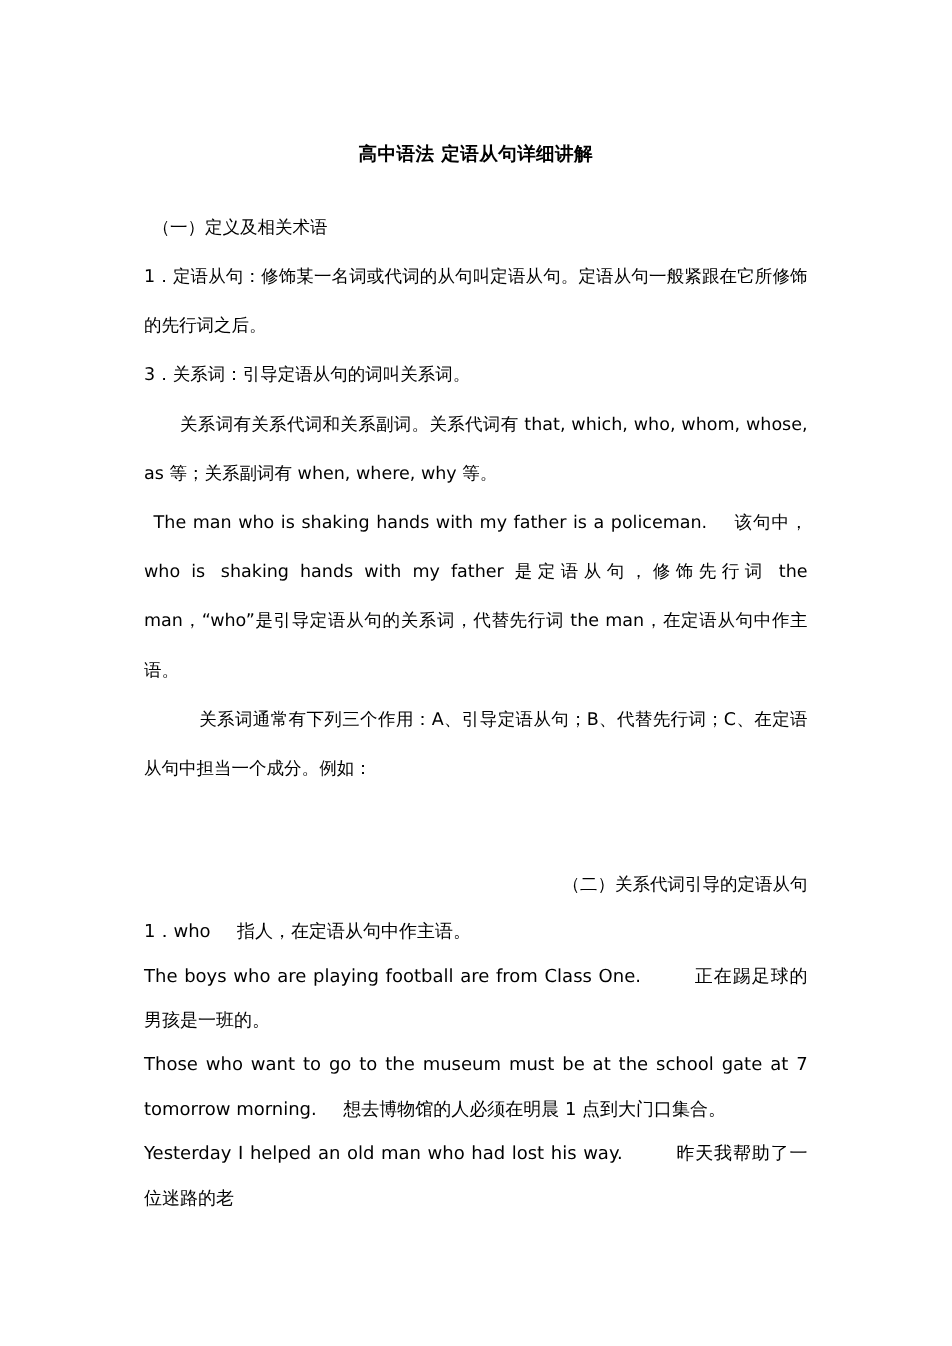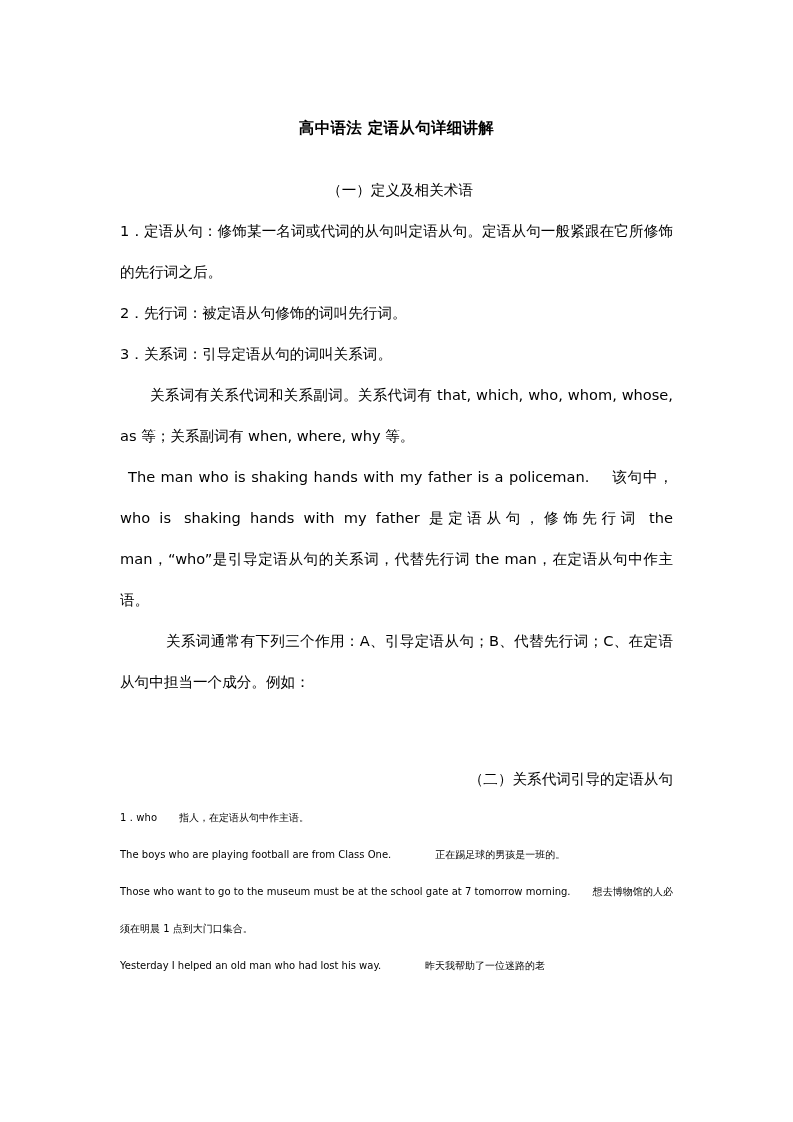--- a/index.html
+++ b/index.html
@@ -43,30 +43,30 @@
   
   .p {
     font-size: 14.6px;
     line-height: 41px;
     margin: 0;
     text-align: justify;
     text-justify: inter-ideograph;
     word-break: break-word;
   }
   .p.heading-sub {
-    text-align: center;
+    text-align: left;
     padding-left: 7px;
   }
   .p.ind1 { text-indent: 8px; }
   .p.ind2 { text-indent: 30px; }
   .p.ind3 { text-indent: 46px; }
 
   
   .p-sm {
-    font-size: 10px;
+    font-size: 15px;
     line-height: 37px;
     margin: 0;
     text-align: justify;
     text-justify: inter-ideograph;
     word-break: break-word;
   }
   .p-sm.heading-sub {
     text-align: right;
     padding-left: 7px;
     font-size: 14.6px;
@@ -82,21 +82,20 @@
 
 <div class="page">
   <div class="content">
 
     <h1 class="doc-title">高中语法 定语从句详细讲解</h1>
 
     <p class="p heading-sub">（一）定义及相关术语</p>
 
     <p class="p">1．定语从句：修饰某一名词或代词的从句叫定语从句。定语从句一般紧跟在它所修饰的先行词之后。</p>
 
-    <p class="p">2．先行词：被定语从句修饰的词叫先行词。</p>
 
     <p class="p">3．关系词：引导定语从句的词叫关系词。</p>
 
     <p class="p ind2">关系词有关系代词和关系副词。关系代词有 that, which, who, whom, whose, as 等；关系副词有 when, where, why 等。</p>
 
     <p class="p ind1"><span>The man who is shaking hands with my father is a policeman.</span><span class="sp-wide"></span><span>该句中，</span><span>who is</span><span class="sp-mid"></span><span>shaking hands with my father</span> <span>是定语从句，修饰先行词 the man，</span><span>“who”是引导定语从句的关系词，代替先行词 the man，在定语从句中作主语。</span></p>
 
     <p class="p ind3">关系词通常有下列三个作用：A、引导定语从句；B、代替先行词；C、在定语从句中担当一个成分。例如：</p>
 
     <div class="gap-block"></div>

